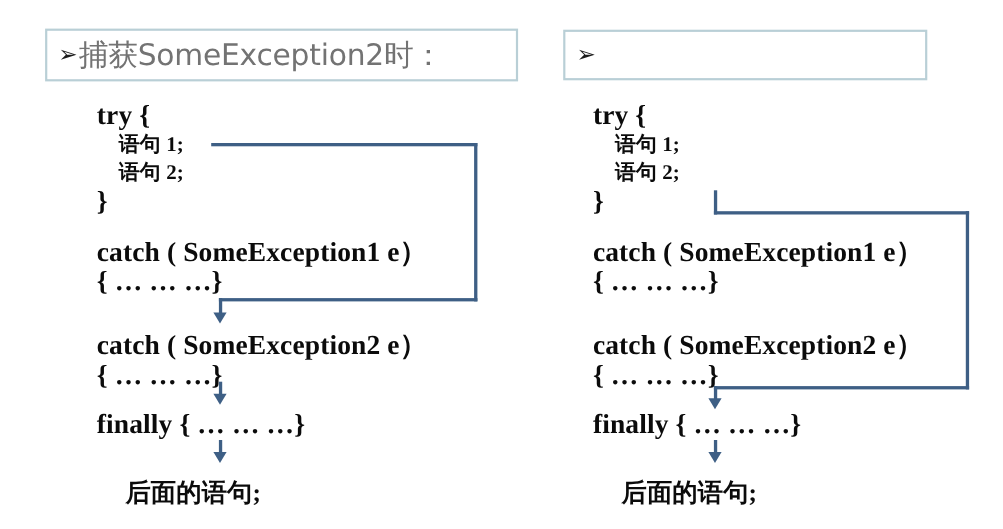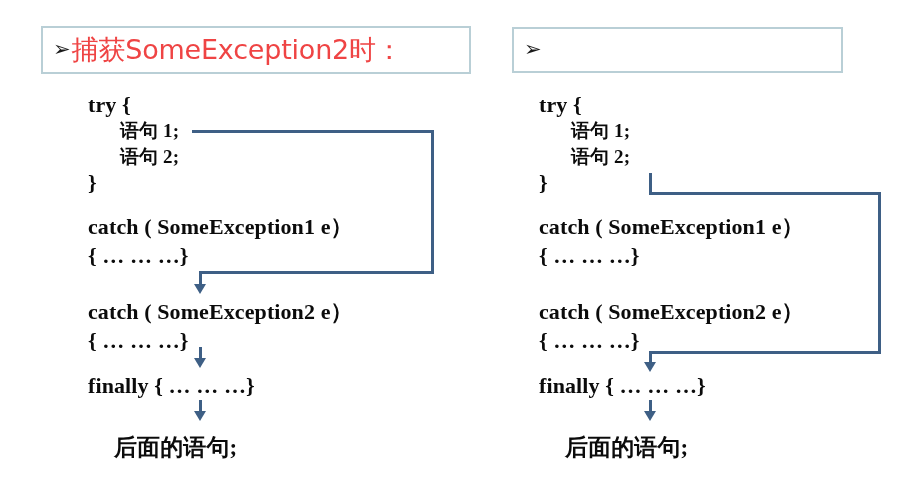--- a/index.html
+++ b/index.html
@@ -30,46 +30,45 @@
     font-family: "DejaVu Sans", sans-serif;
     font-size: 21px;
     line-height: 1;
     color: #1a1a1a;
     margin-right: 1px;
     transform: translateY(-1px);
   }
   .caption-text {
     font-family: "DejaVu Sans", "Liberation Sans", sans-serif;
     font-size: 27px;
-    color: #ef4444;
+    color: #737373;
     white-space: nowrap;
     letter-spacing: -0.2px;
   }
   .caption-text.serif-cn {
     font-family: "DejaVu Serif", "Liberation Serif", serif;
     font-weight: bold;
     font-size: 26px;
   }
 
   #caption-left  { left: 41px;  top: 26px; width: 430px; height: 48px; }
   #caption-right { left: 512px; top: 27px; width: 331px; height: 46px; }
 
   
   .code-line {
     position: absolute;
     white-space: nowrap;
     font-family: "Liberation Serif", "DejaVu Serif", serif;
     font-weight: bold;
-    font-size: 22px;
+    font-size: 25px;
     color: #0b0b0b;
     letter-spacing: 0.1px;
   }
   .code-line.cn {
     font-size: 19px;
-    margin-left: 12px;
   }
   .code-line.tail {
     font-size: 23px;
     font-weight: bold;
   }
 
   
   .hline, .vline {
     position: absolute;
     background: #3e5f85;

